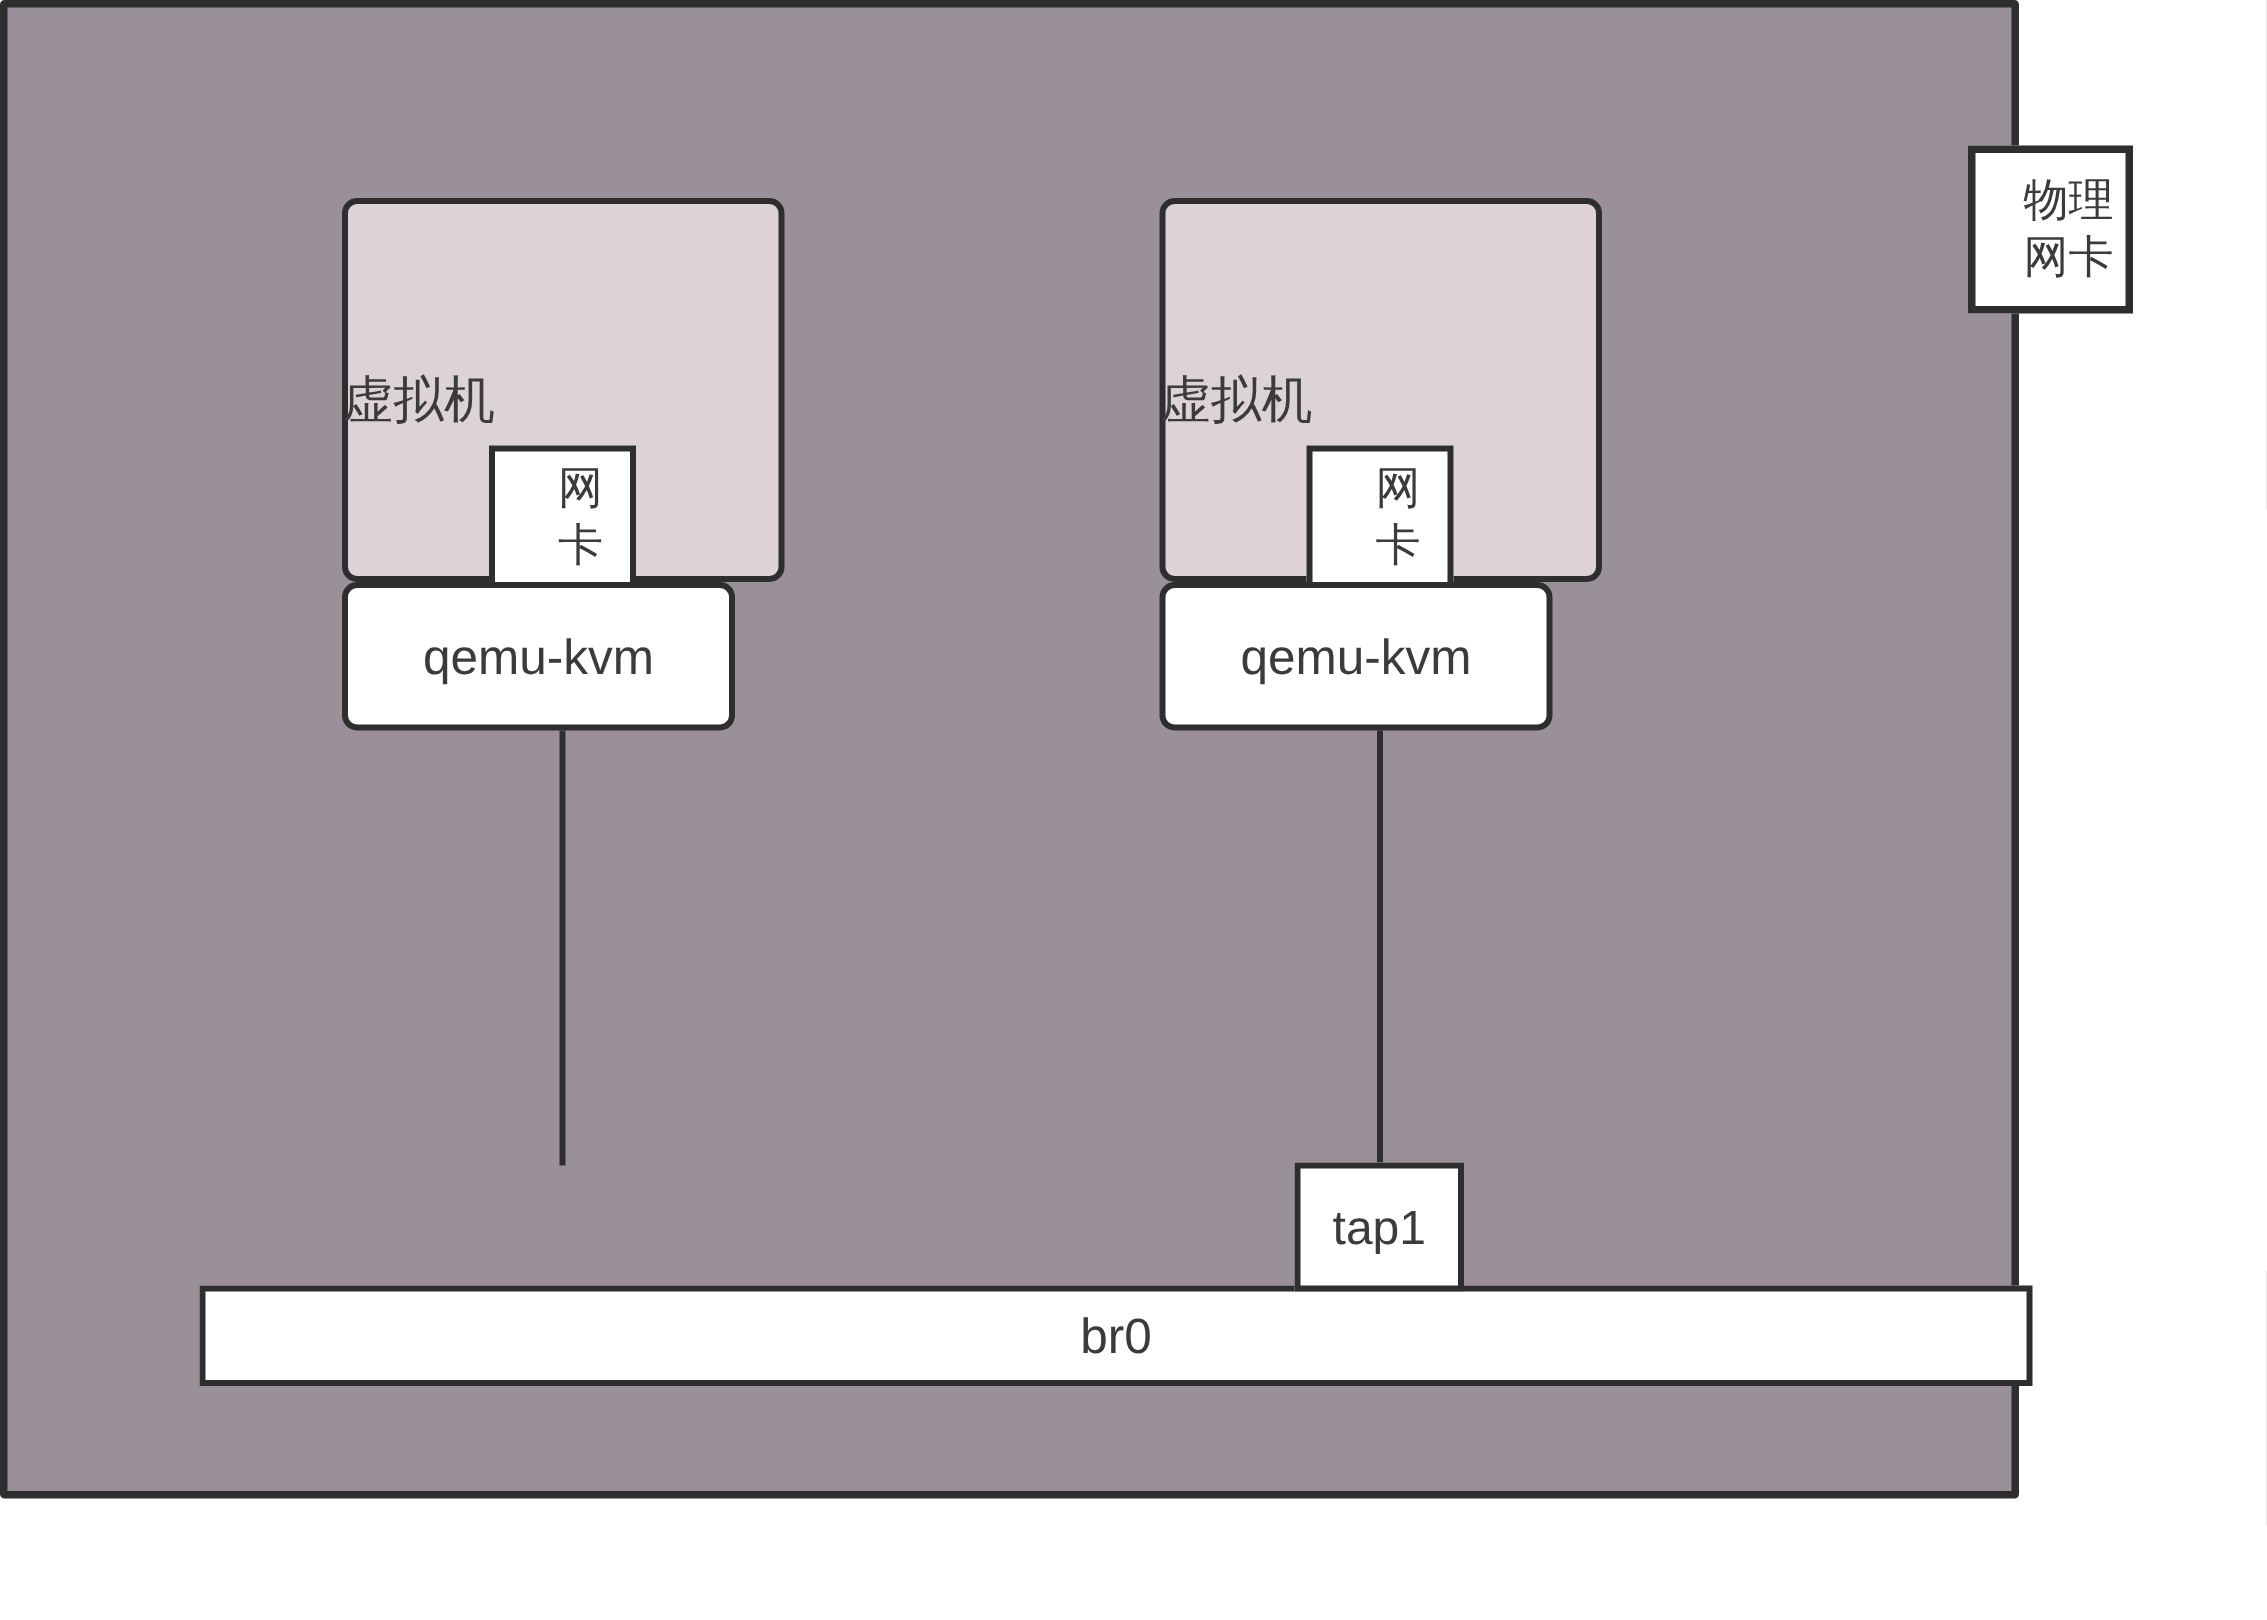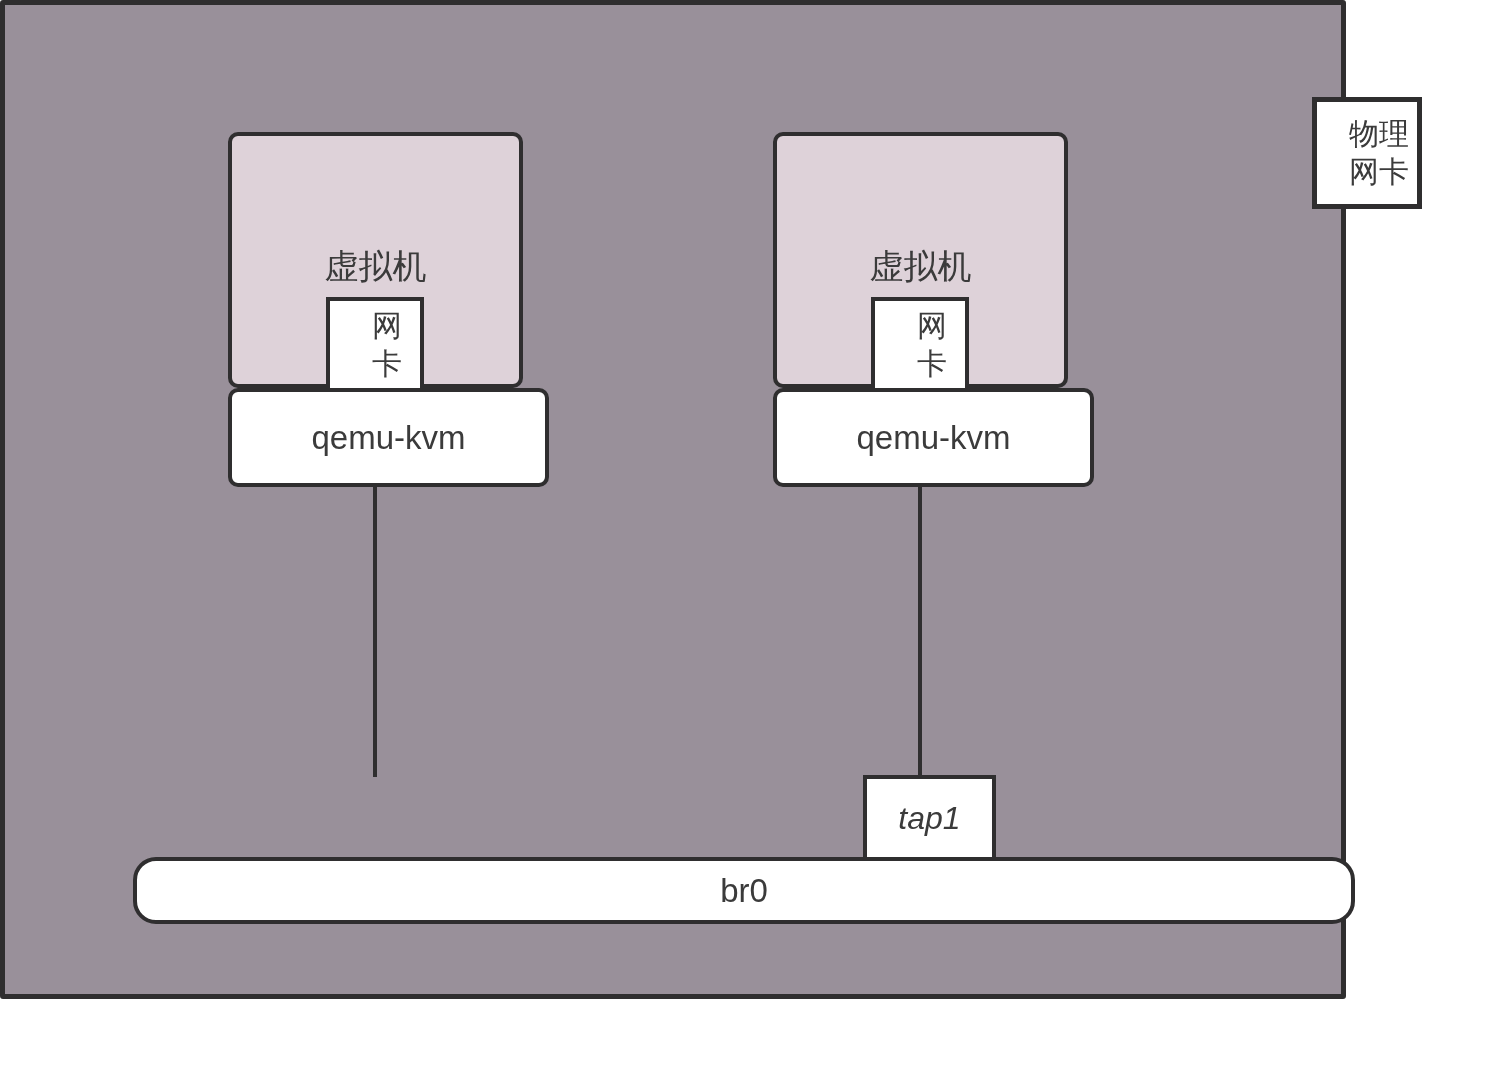--- a/index.html
+++ b/index.html
@@ -68,40 +68,40 @@
     background:var(--vm-bg);
     border-radius:10px;
     z-index:2;
   }
   .vm-box.v1{left:228px;}
   .vm-box.v2{left:773px;}
   .vm-label{
     position:absolute;
     top:244px;
     width:295px;
-    text-align:center;
+    text-align:left;
     font-size:34px;
     z-index:3;
   }
   .vm-label.v1{left:228px;}
   .vm-label.v2{left:773px;}
   
   .vm-nic-box{
     top:297px;
     width:98px; height:95px;
     font-size:30px;
     line-height:38px;
     z-index:3;
   }
   .vm-nic-box.v1{left:326px;}
   .vm-nic-box.v2{left:871px;}
   
   .qemu-box{
     top:388px;
-    width:321px; height:99px;
+    width:262px; height:99px;
     border-radius:10px;
     font-size:33px;
     z-index:4;
     align-items:center;
   }
   .qemu-box.v1{left:228px;}
   .qemu-box.v2{left:773px;}
   
   .connector{
     position:absolute;
@@ -113,28 +113,27 @@
   .connector.v1{left:373px;}
   .connector.v2{left:918px;}
   
   .tap-box{
     top:775px;
     height:86px;
     font-size:32px;
     z-index:4;
   }
   .tap-box.v1{left:310px; width:127px;}
-  .tap-box.v2{left:863px; width:133px;font-style:italic;}
+  .tap-box.v2{left:863px; width:113px;}
   
   .bridge-bar{
     left:133px; top:857px;
     width:1222px; height:67px;
     font-size:33px;
     z-index:3;
-    border-radius:23px;
   }
   .two-line{flex-direction:column;padding-left:24px;}
 </style>
 </head>
 <body>
 
 <div class="canvas">
 
   <div class="host-box"></div>
 

